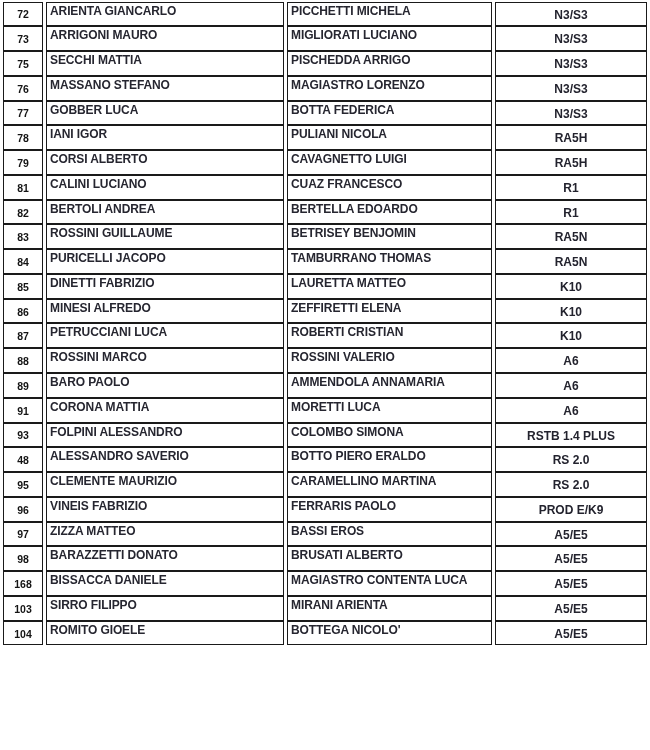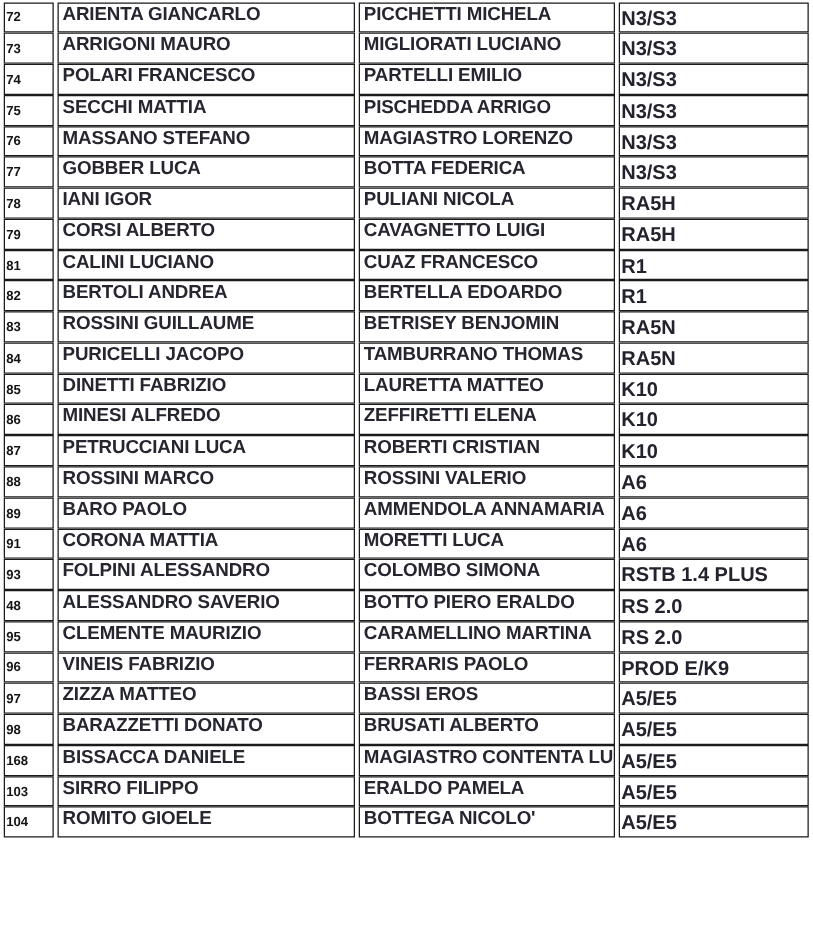--- a/index.html
+++ b/index.html
@@ -24,37 +24,38 @@
     border: 1.5px solid #1a1a1a;
     background: #ffffff;
     font-family: "Liberation Sans", sans-serif;
     font-weight: 700;
     overflow: hidden;
     white-space: nowrap;
     line-height: 11px;
     box-sizing: border-box;
   }
   td.cell-num {
-    text-align: left;
+    text-align: center;
     vertical-align: middle;
     font-size: 10.5px;
     color: #141414;
     padding-top: 3px;
   }
   td.cell-name {
     text-align: left;
     vertical-align: top;
-    font-size: 15px;
+    font-size: 12px;
     color: #262630;
     padding: 3px 2px 0 3px;
     letter-spacing: -0.1px;
   }
   td.cell-class {
+    text-align: center;
     vertical-align: top;
-    font-size: 16px;
+    font-size: 12px;
     color: #23232e;
     padding-top: 7px;
   }
 </style>
 </head>
 <body>
 
 <table class="entry-list">
   <colgroup>
     <col style="width:40px">
@@ -70,26 +71,20 @@
     <td class="cell-class">N3/S3</td>
   </tr>
 
   <tr>
     <td class="cell-num">73</td>
     <td class="cell-name">ARRIGONI MAURO</td>
     <td class="cell-name">MIGLIORATI LUCIANO</td>
     <td class="cell-class">N3/S3</td>
   </tr>
 
-  <tr>
-    <td class="cell-num">74</td>
-    <td class="cell-name">POLARI FRANCESCO</td>
-    <td class="cell-name">PARTELLI EMILIO</td>
-    <td class="cell-class">N3/S3</td>
-  </tr>
 
   <tr>
     <td class="cell-num">75</td>
     <td class="cell-name">SECCHI MATTIA</td>
     <td class="cell-name">PISCHEDDA ARRIGO</td>
     <td class="cell-class">N3/S3</td>
   </tr>
 
   <tr>
     <td class="cell-num">76</td>
@@ -237,21 +232,21 @@
   <tr>
     <td class="cell-num">168</td>
     <td class="cell-name">BISSACCA DANIELE</td>
     <td class="cell-name">MAGIASTRO CONTENTA LUCA</td>
     <td class="cell-class">A5/E5</td>
   </tr>
 
   <tr>
     <td class="cell-num">103</td>
     <td class="cell-name">SIRRO FILIPPO</td>
-    <td class="cell-name">ERALDO PAMELA</td>
+    <td class="cell-name">MIRANI ARIENTA</td>
     <td class="cell-class">A5/E5</td>
   </tr>
 
   <tr>
     <td class="cell-num">104</td>
     <td class="cell-name">ROMITO GIOELE</td>
     <td class="cell-name">BOTTEGA NICOLO'</td>
     <td class="cell-class">A5/E5</td>
   </tr>
 </tbody>

